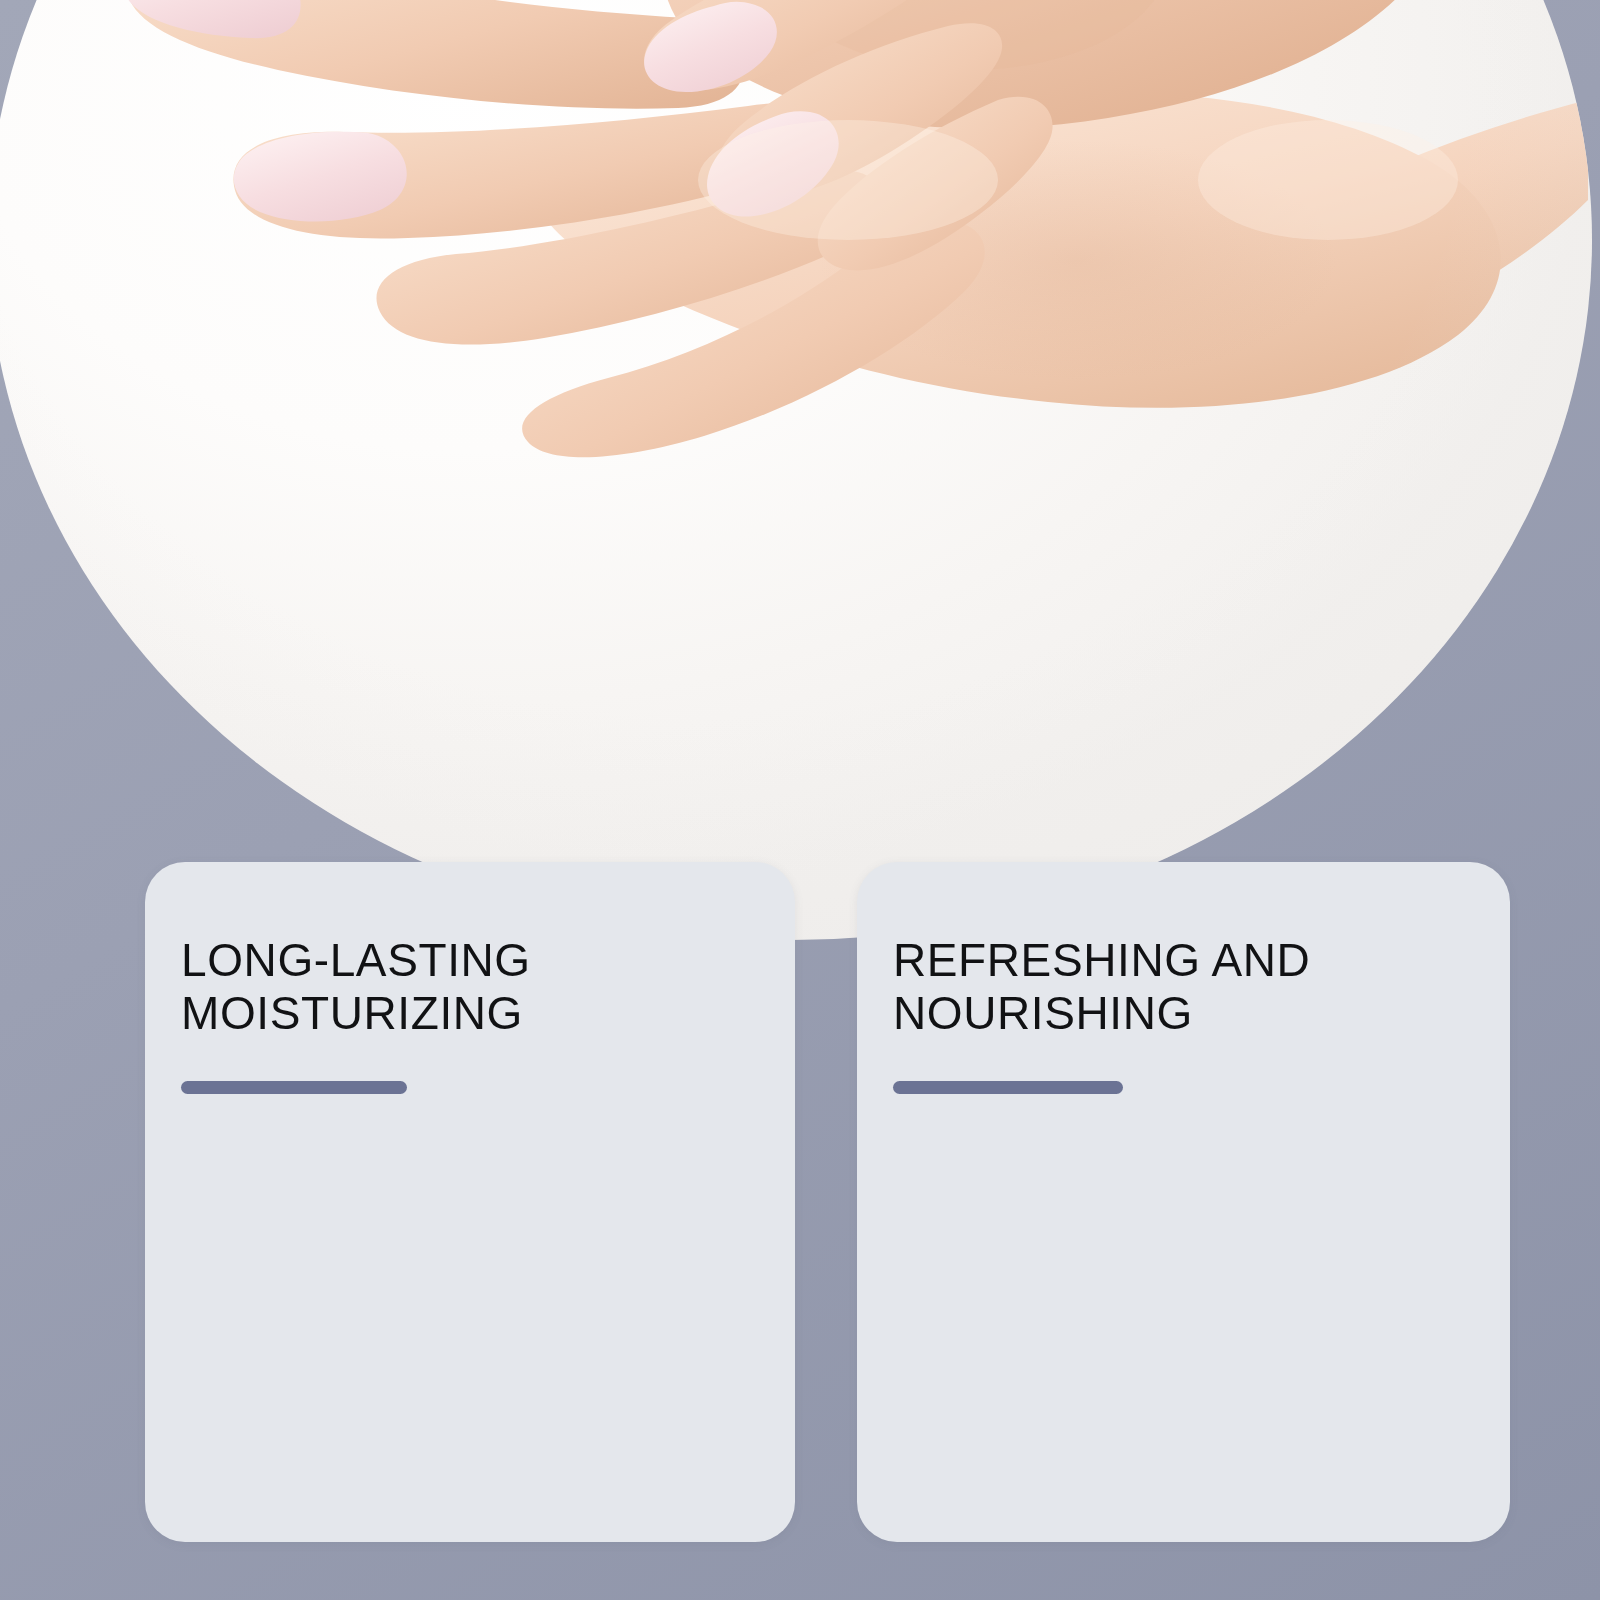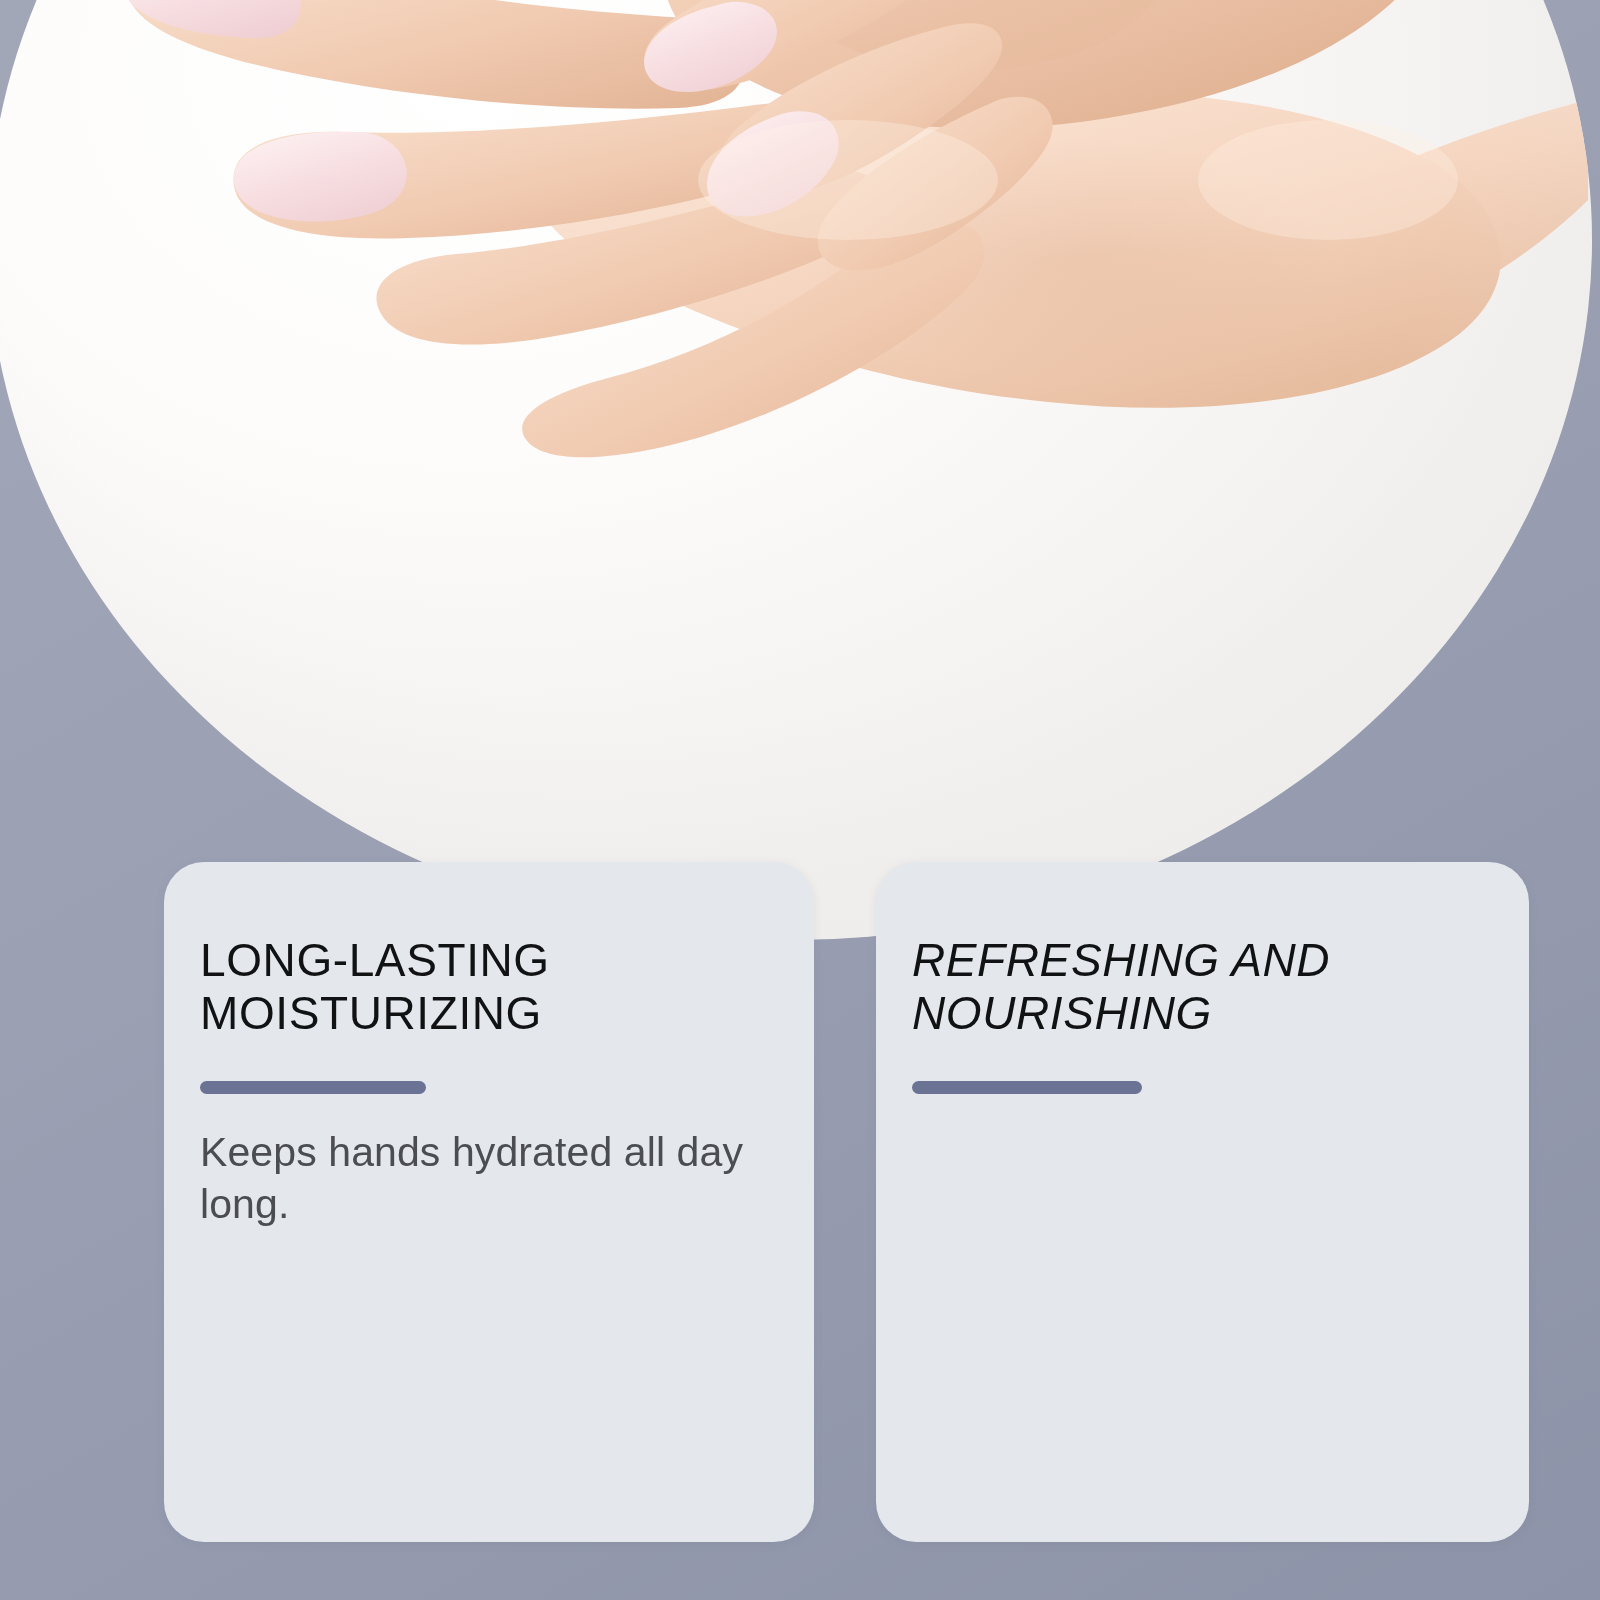--- a/index.html
+++ b/index.html
@@ -59,24 +59,23 @@
 
   
   .card {
     position: absolute;
     top: 862px;
     height: 680px;
     background: #e4e7ec;
     border-radius: 40px;
     padding: 72px 42px 0 36px;
     box-shadow: 0 2px 10px rgba(90,95,115,0.10);
-    margin-left: 19px;
   }
   .card-left  { left: 145px;  width: 650px; }
-  .card-right { left: 857px;  width: 653px; font-style: italic; }
+  .card-right { left: 857px;  width: 653px; }
 
   .card-title {
     font-size: 46px;
     line-height: 1.16;
     font-weight: 400;
     letter-spacing: 0.6px;
     color: #111214;
     white-space: pre-line;
   }
 
@@ -212,21 +211,20 @@
         <ellipse cx="860" cy="640" rx="150" ry="60" fill="#fff3e7"></ellipse>
         <ellipse cx="1340" cy="640" rx="130" ry="60" fill="#fff1e4"></ellipse>
       </g>
     </svg>
   </div>
 
   <div class="card card-left" style="background: rgb(228, 231, 236);">
     <div class="card-title">LONG-LASTING
 MOISTURIZING</div>
     <div class="card-rule" style="background: rgb(107, 115, 148);"></div>
-    <div class="card-body">Keeps hands hydrated all day long.</div>
   </div>
 
   <div class="card card-right" style="background: rgb(228, 231, 236);">
     <div class="card-title">REFRESHING AND
 NOURISHING</div>
     <div class="card-rule" style="background: rgb(107, 115, 148);"></div>
   </div>
 
 </div>
 

